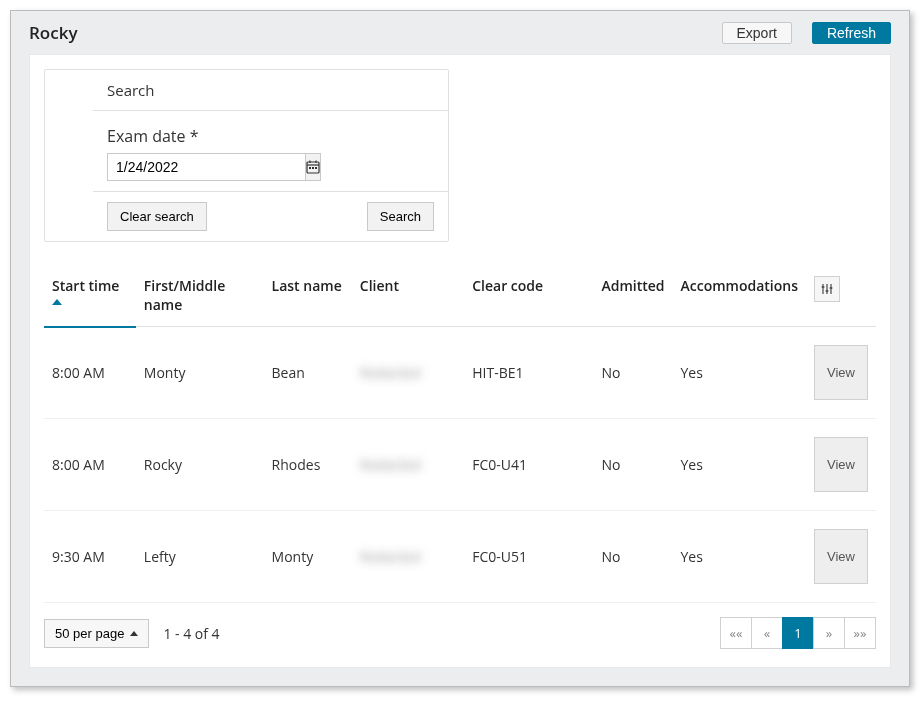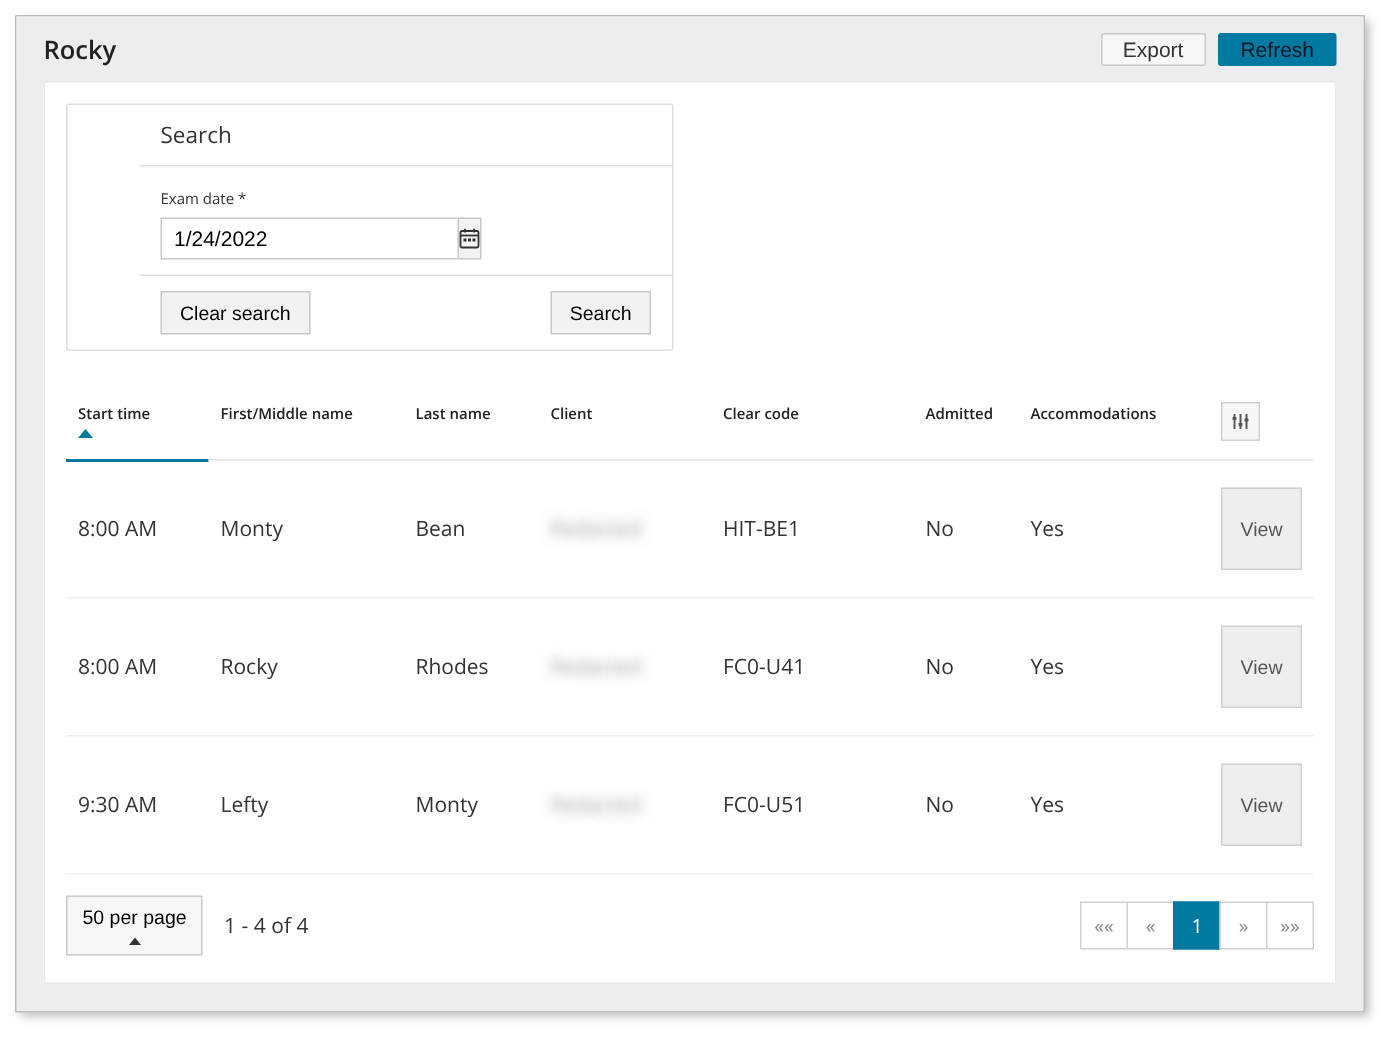--- a/index.html
+++ b/index.html
@@ -33,29 +33,30 @@
     .header-actions {
       display: flex;
       gap: 8px;
     }
     .btn {
       font-size: 14px;
       padding: 2px 14px;
       border-radius: 2px;
       cursor: pointer;
       border: 1px solid transparent;
+      margin-left: 12px;
     }
     .btn-default {
       background: #f7f7f7;
       border: 1px solid #c9c9c9;
       color: #333;
     }
     .btn-primary {
       background: #0079a1;
-      color: #0f172a;
+      color: #ffffff;
       border: 1px solid #0079a1;
     }
     .content-card {
       background: #fff;
       margin: 0 18px 18px 18px;
       border: 1px solid #e8e8e8;
       padding: 14px 14px 18px 14px;
     }
     .search-panel {
       width: 405px;
@@ -68,21 +69,21 @@
       padding: 10px 14px;
       font-size: 15px;
       color: #333;
       border-bottom: 1px solid #e0e0e0;
     }
     .search-panel-body {
       padding: 14px 14px 10px 14px;
       border-bottom: 1px solid #e0e0e0;
     }
     .form-label {
-      font-size: 10px;
+      font-size: 16px;
       color: #333;
       display: block;
       margin-bottom: 6px;
     }
     .input-group {
       display: flex;
       width: 175px;
       justify-content: space-between;
     }
     .date-input {
@@ -114,21 +115,21 @@
       border: 1px solid #c9c9c9;
       cursor: pointer;
     }
     .roster-table {
       width: 100%;
       border-collapse: collapse;
     }
     .roster-table th {
       text-align: left;
       font-weight: 600;
-      font-size: 10px;
+      font-size: 14px;
       color: #222;
       padding: 10px 8px 12px 8px;
       vertical-align: top;
       border-bottom: 1px solid #e0e0e0;
     }
     .th-sorted {
       color: #0079a1;
       border-bottom: 2px solid #0079a1 !important;
     }
     .sort-caret {
@@ -187,21 +188,20 @@
     }
     .page-size-btn {
       font-size: 13px;
       padding: 6px 10px;
       background: #f7f7f7;
       border: 1px solid #c9c9c9;
       cursor: pointer;
       display: inline-flex;
       align-items: center;
       gap: 6px;
-      flex-direction: column;
     }
     .caret-up {
       width: 0;
       height: 0;
       border-left: 4px solid transparent;
       border-right: 4px solid transparent;
       border-bottom: 5px solid #333;
     }
     .range-text {
       font-size: 14px;

